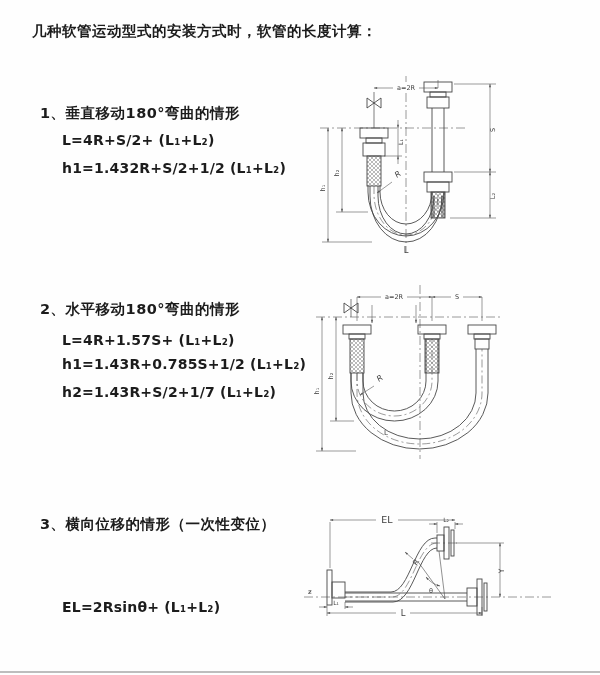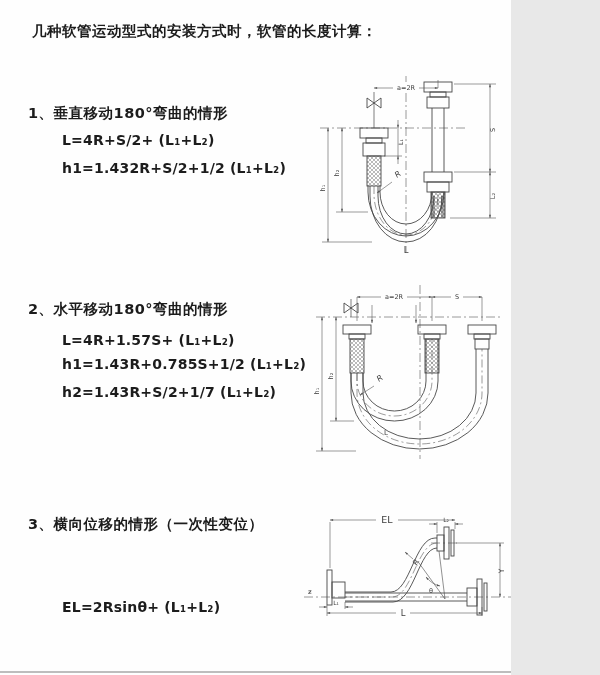--- a/index.html
+++ b/index.html
@@ -1,19 +1,19 @@
 <!DOCTYPE html>
 <html><head>
 <meta charset="utf-8">
 <style>
   html,body{margin:0;padding:0;background:#e8e8e8;}
-  .page{position:relative;width:511px;height:675px;background:#fefefe;overflow:hidden;
+  .page{position:relative;width:600px;height:675px;background:#fefefe;overflow:hidden;
         font-family:"DejaVu Sans",sans-serif;color:#1c1c1c;}
   .title{position:absolute;left:32px;top:22px;font-size:14.5px;font-weight:700;letter-spacing:.5px;}
-  .heading{position:absolute;left:28px;font-size:14.5px;font-weight:700;letter-spacing:.5px;}
+  .heading{position:absolute;left:40px;font-size:14.5px;font-weight:700;letter-spacing:.5px;}
   .formula{position:absolute;left:62px;font-size:14px;font-weight:700;letter-spacing:.2px;}
   .diag{position:absolute;}
   .bottom-edge{position:absolute;left:0;bottom:2px;width:600px;height:2px;background:#bdbdbd;}
   svg text{font-family:"DejaVu Sans",sans-serif;}
 </style>
 </head>
 <body>
 
 <div class="page">
 

